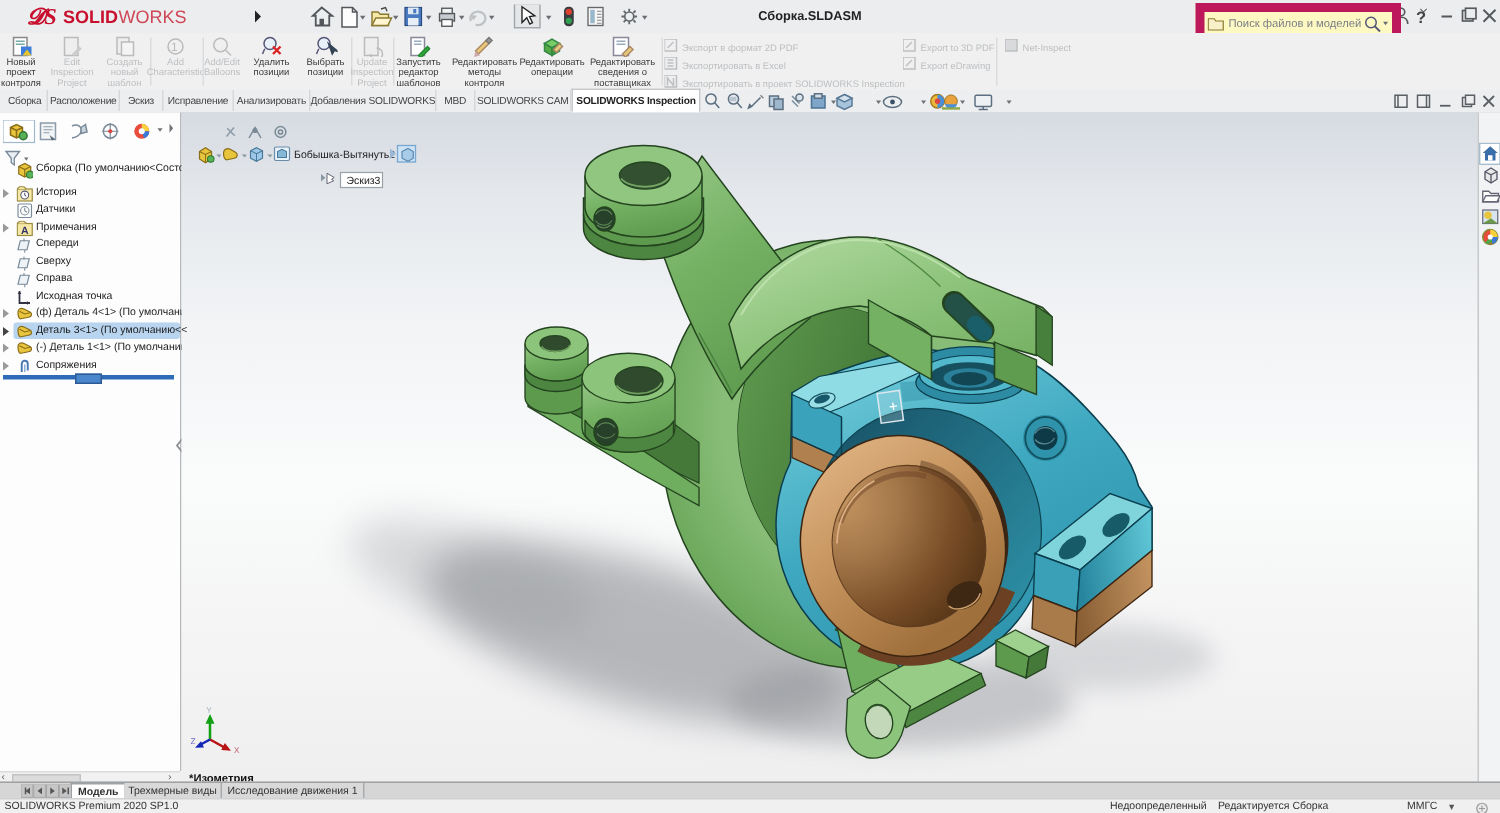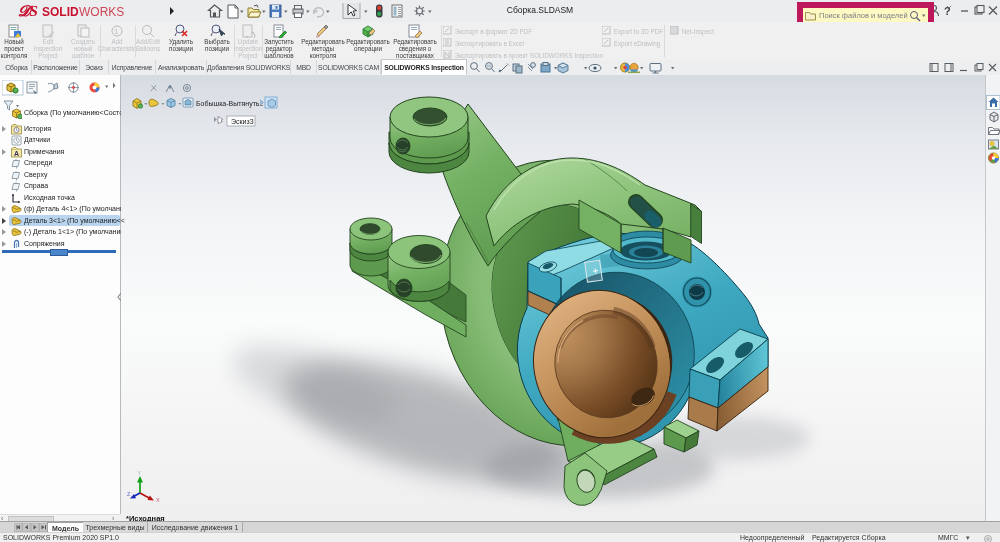--- a/index.html
+++ b/index.html
@@ -1,20 +1,20 @@
 <!DOCTYPE html>
 <html><head><meta charset="utf-8">
 <style>
 html,body{margin:0;padding:0;}
 body{width:1000px;height:542px;overflow:hidden;font-family:"Liberation Sans",sans-serif;position:relative;background:#f0f0f0;}
 .abs{position:absolute;}
 
 #titlebar{left:0;top:0;width:1000px;height:22px;background:#ebedef;}
 #logo{left:16px;top:2px;width:160px;height:18px;}
-#ttl{left:440px;top:5px;width:200px;text-align:center;font-size:8.5px;color:#222;font-weight:normal;}
+#ttl{left:440px;top:5px;width:200px;text-align:center;font-size:8.5px;color:#222;font-weight:bold;}
 #searchbox{left:797px;top:2px;width:125px;height:15px;background:#fef9c3;border:6px solid #be185d;font-size:7.5px;color:#7a7f85;line-height:15px;}
 
 #ribbon{left:0;top:22px;width:1000px;height:38px;background:#f0f0f1;border-bottom:1px solid #c9cbcd;}
 .rbtn{position:absolute;top:2px;width:40px;text-align:center;}
 .rbtn .ric{height:14px;}
 .rbtn .rtx{font-size:6.3px;line-height:7px;color:#3c3c3c;}
 .rbtn.dis .rtx{color:#bcbfc1;}
 .rsep{position:absolute;top:3px;width:1px;height:32px;background:#d9dbdd;}
 .rrow{position:absolute;font-size:6.3px;color:#bcbfc1;white-space:nowrap;}
 
@@ -703,21 +703,21 @@
 <text x="10.5" y="10" font-size="5.5" fill="#a6b2bc">Y</text>
 <path d="M13 28L13 16" stroke="#14a014" stroke-width="1.7"></path>
         <path d="M13 11l-3 6.5h6z" fill="#14a014"></path>
 <path d="M13 28L23 33.5" stroke="#b81414" stroke-width="1.7"></path>
         <path d="M27 35.5l-6.5-.5 2.4-4.6z" fill="#b81414"></path>
 <text x="29" y="37" font-size="5.5" fill="#c06070">X</text>
 <path d="M13 28L6.5 31.5" stroke="#1428b8" stroke-width="1.7"></path>
         <path d="M3 33.5l6-.2-2-4.2z" fill="#1428b8"></path>
 <text x="0" y="31" font-size="5.5" fill="#6a6ac0">Z</text>
 </svg></div>
-<div class="abs" style="left:5px;top:439px;width:80px;font-size:7.5px;font-weight:bold;color:#111">*Исходная</div>
+<div class="abs" style="left:5px;top:439px;width:80px;font-size:7.5px;font-weight:bold;color:#111">*Изометрия</div>
 </div>
 <div class="abs" id="taskstrip">
 <svg class="abs" style="left:0px;top:20px" width="15" height="75" viewBox="0 0 15 75">
 <rect x="0.5" y="0.5" width="13.5" height="14" fill="#fff" stroke="#9ab4c8" stroke-width="0.8"></rect>
 <path d="M7.5 2.5L2.5 7h1.5v5h7V7h1.5z" fill="#3a6ea8"></path>
       <rect x="6" y="8.5" width="3" height="3.5" fill="#fff"></rect>
 <g transform="translate(1,15.5)">
         <path d="M3 4l4-2.5L11 4v5l-4 2.5L3 9z" fill="#e8e8e8" stroke="#556" stroke-width="0.9"></path>
         <path d="M3 4l4 2 4-2M7 6v5" fill="none" stroke="#556" stroke-width="0.9"></path>
       </g>

